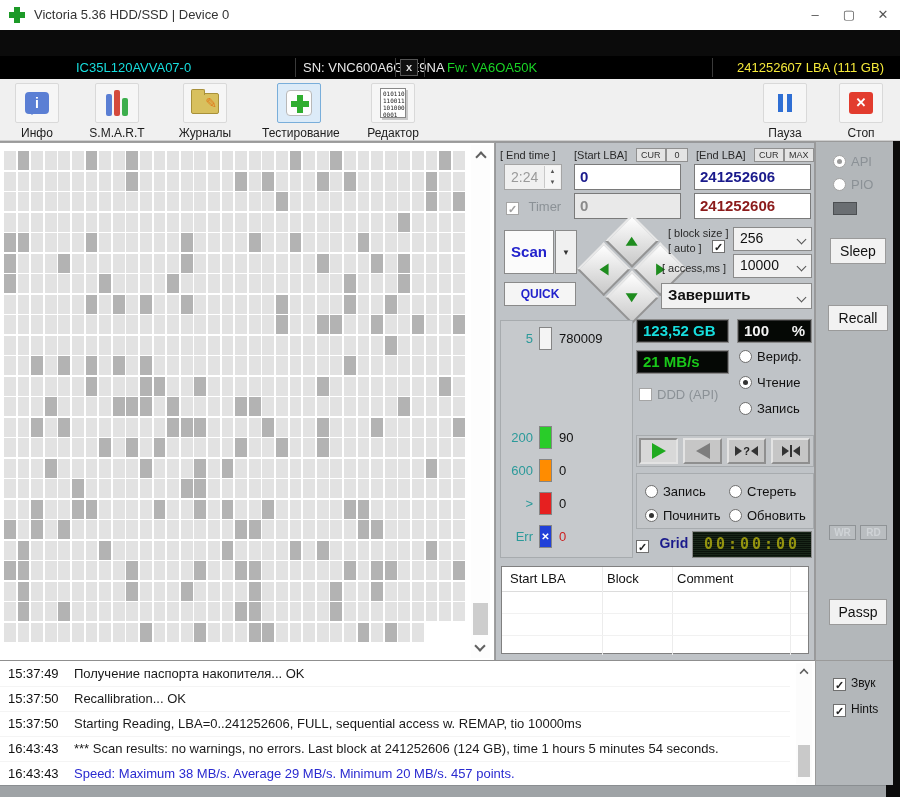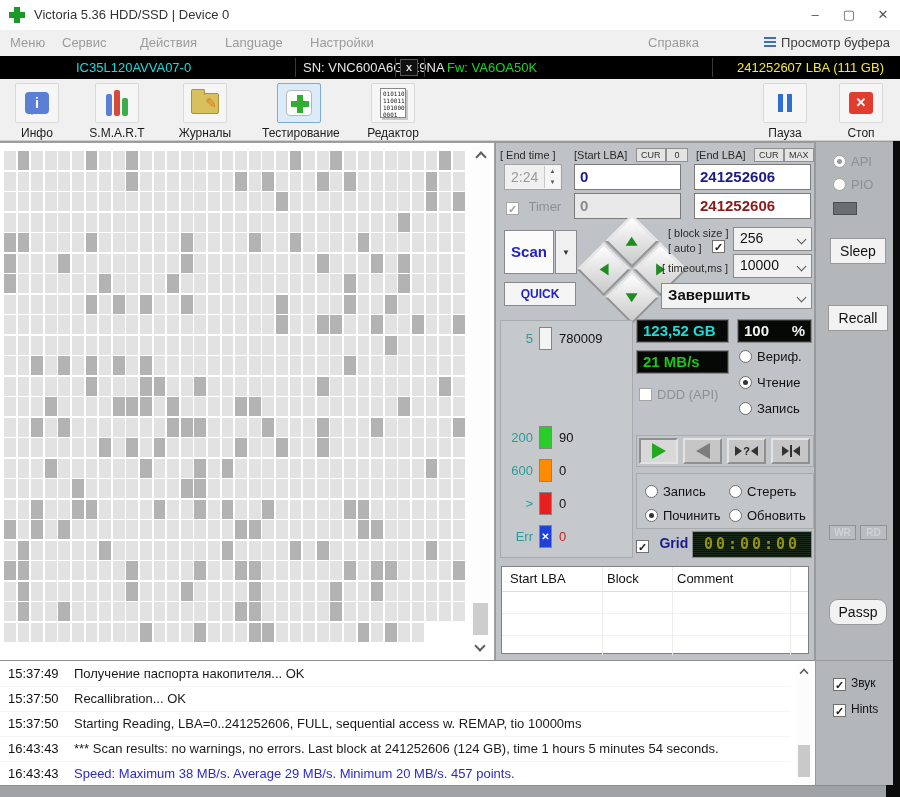--- a/index.html
+++ b/index.html
@@ -154,21 +154,21 @@
   
   #side-col { position:absolute; left:815px; top:0; width:78px; height:519px; background:#b3b7ba; border-left:1px solid #9a9a9a; }
   .side-radio { position:absolute; left:17px; white-space:nowrap; }
   #side-led { position:absolute; left:17px; top:60px; width:24px; height:13px; background:#6a6e72; border:1px solid #4c4f52; }
   .side-btn { position:absolute; background:#f2f2f2; border:1px solid #9a9a9a; font-size:14px; color:#111; text-align:center; }
   #sleep-btn  { left:14px; top:96px;  width:56px; height:26px; line-height:24px; }
   #recall-btn { left:12px; top:163px; width:60px; height:26px; line-height:24px; }
   .tiny-btn { position:absolute; top:383px; width:27px; height:15px; background:#b9bdc0; border:1px solid #8f9396;
     font-size:10px; font-weight:bold; color:#cfd3d6; text-align:center; line-height:13px; }
   #wr-btn { left:13px; } #rd-btn { left:44px; }
-  #passp-btn { left:13px; top:457px; width:58px; height:26px; line-height:24px;border-radius:9px; }
+  #passp-btn { left:13px; top:457px; width:58px; height:26px; line-height:24px; }
   
   #log { position:absolute; left:0; top:660px; width:815px; height:125px; background:#fff; border-top:1px solid #8f8f8f; }
   .log-row { position:absolute; left:0; width:790px; height:25px; border-bottom:1px solid #f4f4f4; }
   .log-time { position:absolute; left:8px; top:4px; font-size:13px; color:#111; }
   .log-text { position:absolute; left:74px; top:4px; font-size:13px; white-space:nowrap; }
   #log-scroll { position:absolute; right:3px; top:2px; width:16px; height:121px; background:#fcfcfc; }
   #log-scroll .chev.up { margin-top:6px; transform:rotate(45deg) scale(.8); }
   #log-thumb { position:absolute; left:2px; top:82px; width:12px; height:32px; background:#c9c9c9; }
   
   #opt-col { position:absolute; left:815px; top:660px; width:78px; height:125px; background:#b3b7ba; border-left:1px solid #9a9a9a; border-top:1px solid #9a9a9a; }
@@ -186,26 +186,20 @@
     <div id="app-icon">
         <i class="v"></i>
         <i class="h"></i>
       </div>
     <div id="title-text">Victoria 5.36 HDD/SSD | Device 0</div>
     <div class="win-btn" id="btn-min">–</div>
     <div class="win-btn" id="btn-max">▢</div>
     <div class="win-btn" id="btn-close">✕</div>
   </div>
 
-  <div id="menubar">
-    <span id="menu-items"><span class="menu-item" style="left: 10px;">Меню</span><span class="menu-item" style="left: 62px;">Сервис</span><span class="menu-item" style="left: 140px;">Действия</span><span class="menu-item" style="left: 225px;">Language</span><span class="menu-item" style="left: 310px;">Настройки</span><span class="menu-item" style="left: 648px;">Справка</span></span>
-    <div id="buffer-view">
-      <span id="buffer-icon"></span><span>Просмотр буфера</span>
-    </div>
-  </div>
 
   <div id="infobar">
     <span class="seg" id="hdd-model">IC35L120AVVA07-0</span>
     <span class="ib-div" style="left:295px"></span>
     <span class="seg" id="hdd-serial">SN: VNC600A6G1E9NA</span>
     <span class="ib-div" style="left:395px"></span>
     <span id="tab-close">x</span>
     <span class="ib-div" style="left:424px"></span>
     <span class="seg" id="hdd-fw">Fw: VA6OA50K</span>
     <span class="ib-div" style="left:712px"></span>
@@ -1135,21 +1129,21 @@
             <i class="arr down"></i>
           </div>
       </div>
 
       <span class="lbl" style="left:172px; top:84px">[ block size ]</span>
       <span class="lbl" style="left:172px; top:99px">[ auto ]</span>
       <span class="check" style="position:absolute; left:216px; top:97px">✓</span>
       <div class="combo" style="left:237px; top:84px; width:79px">
         <span>256</span><i class="cv"></i>
       </div>
-      <span class="lbl" style="left:166px; top:119px">[ timeout,ms ]</span>
+      <span class="lbl" style="left:166px; top:119px">[ access,ms ]</span>
       <div class="combo" style="left:237px; top:111px; width:79px">
         <span>10000</span><i class="cv"></i>
       </div>
       <div class="combo" id="action-combo" style="left:165px; top:140px; width:151px; height:26px">
         <span>Завершить</span><i class="cv" style="top:10px"></i>
       </div>
 
       <div id="stats-box">
           <div class="tier-row" style="top: 6px;">
             <span class="tier-lbl">5</span>

